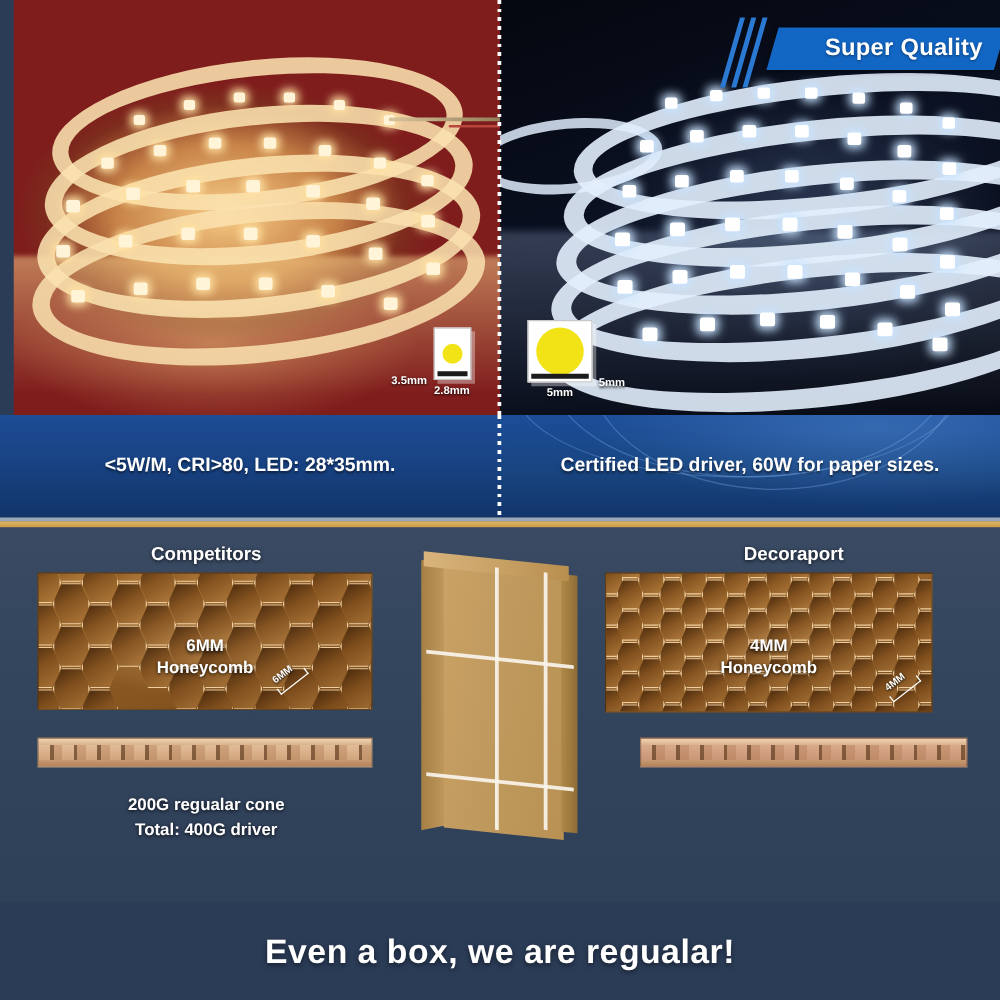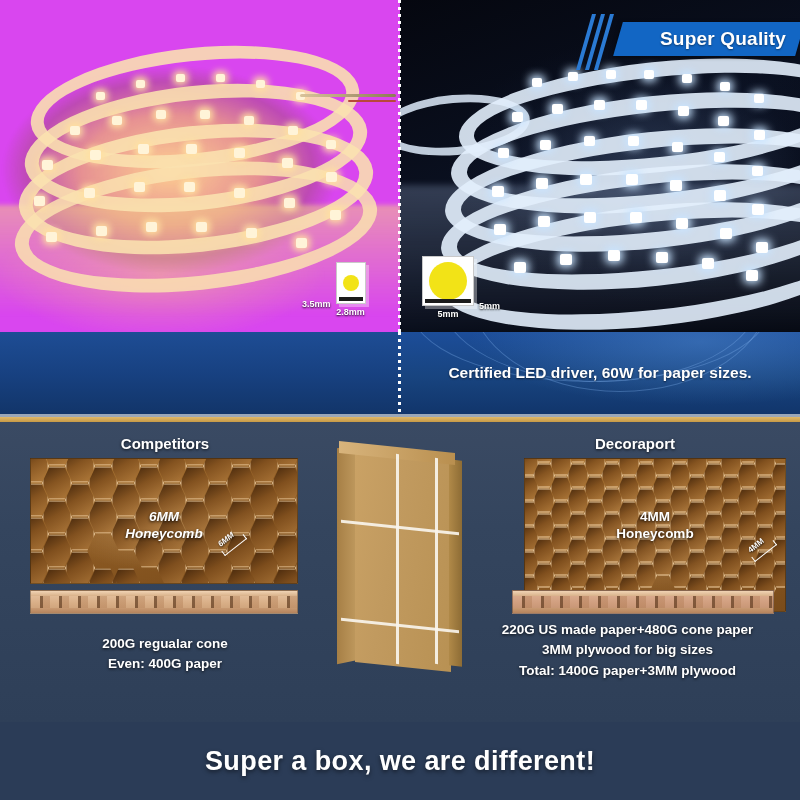--- a/index.html
+++ b/index.html
@@ -9,21 +9,21 @@
   #page{
     position:relative;
     width:800px;height:800px;
     overflow:hidden;
     background:#2b3c57;
   }
 
   
   .photo-row{position:absolute;left:0;top:0;width:800px;height:332px;}
   .photo{position:absolute;top:0;width:400px;height:332px;overflow:hidden;}
-  .photo.left{left:0;background:#d946ef;}
+  .photo.left{left:11px;background:#7f1d1d;}
   .photo.right{left:400px;background:#03050c;}
 
   
   .warm-glow{
     position:absolute;left:-30px;top:20px;width:460px;height:320px;
     background:
       radial-gradient(ellipse 210px 130px at 200px 150px, rgba(255,214,140,.95) 0%, rgba(238,186,96,.65) 42%, rgba(120,85,30,.28) 68%, rgba(0,0,0,0) 80%),
       radial-gradient(ellipse 230px 90px at 190px 255px, rgba(255,206,128,.45) 0%, rgba(0,0,0,0) 72%);
     filter:blur(1px);
   }
@@ -400,20 +400,21 @@
         </div>
         <span class="dim-label dim-right">5mm</span>
       </div>
     </div>
   </div>
 
   <div class="v-dots"></div>
 
   <div class="spec-bar">
     <div class="spec left">
+      <div class="spec-line">&lt;5W/M, CRI&gt;80, LED: 28*35mm.</div>
     </div>
     <div class="spec right">
       <div class="swirl">
         <i style="left:40px;top:-120px;width:320px;height:170px;"></i>
         <i style="left:70px;top:-140px;width:300px;height:200px;"></i>
         <i style="left:10px;top:-100px;width:360px;height:150px;"></i>
       </div>
       <div class="spec-line">Certified LED driver, 60W for paper sizes.</div>
     </div>
   </div>
@@ -422,21 +423,21 @@
   <div class="divider">
     <div class="d1"></div>
       <div class="d2"></div>
   </div>
 
   <div class="box-section">
 
     <div class="col-title" style="left:0;top:13px;width:330px;text-align:center;">Competitors</div>
     <div class="col-title" style="left:470px;top:13px;width:330px;text-align:center;">Decoraport</div>
 
-    <div class="honeycomb" style="left:30px;top:36px;width:268px;height:126px;font-style:italic;">
+    <div class="honeycomb" style="left:30px;top:36px;width:268px;height:110px;">
       <div class="hc-cells">
         <div class="hc" style="left:-12px;top:-10px;width:30px;height:34px;"></div>
         <div class="hc" style="left:11px;top:-27px;width:30px;height:34px;"></div>
         <div class="hc" style="left:11px;top:7px;width:30px;height:34px;"></div>
         <div class="hc" style="left:34px;top:-10px;width:30px;height:34px;"></div>
         <div class="hc" style="left:34px;top:24px;width:30px;height:34px;"></div>
         <div class="hc" style="left:57px;top:-27px;width:30px;height:34px;"></div>
         <div class="hc" style="left:57px;top:7px;width:30px;height:34px;"></div>
         <div class="hc" style="left:57px;top:41px;width:30px;height:34px;"></div>
         <div class="hc" style="left:80px;top:-10px;width:30px;height:34px;"></div>
@@ -488,21 +489,21 @@
         <div class="hc" style="left:264px;top:58px;width:30px;height:34px;"></div>
         <div class="hc" style="left:264px;top:92px;width:30px;height:34px;"></div>
       </div>
       <div class="hc-label" style="top:50px;">
         <span>6MM</span><br>
         <span>Honeycomb</span>
       </div>
       <div class="hc-mini" style="left:186px;top:76px;">6MM</div>
     </div>
 
-    <div class="honeycomb" style="left:524px;top:36px;width:262px;height:154px;padding-left:32px;">
+    <div class="honeycomb" style="left:484px;top:36px;width:262px;height:112px;padding-left:32px;">
       <div class="hc-cells">
         <div class="hc" style="left:-8px;top:-8px;width:22px;height:25px;"></div>
         <div class="hc" style="left:8px;top:-21px;width:22px;height:25px;"></div>
         <div class="hc" style="left:8px;top:4px;width:22px;height:25px;"></div>
         <div class="hc" style="left:25px;top:-8px;width:22px;height:25px;"></div>
         <div class="hc" style="left:25px;top:17px;width:22px;height:25px;"></div>
         <div class="hc" style="left:42px;top:4px;width:22px;height:25px;"></div>
         <div class="hc" style="left:42px;top:29px;width:22px;height:25px;"></div>
         <div class="hc" style="left:42px;top:-21px;width:22px;height:25px;"></div>
         <div class="hc" style="left:59px;top:-8px;width:22px;height:25px;"></div>
@@ -605,37 +606,32 @@
         <div class="base"></div>
     </div>
     <div class="corr" style="left:512px;top:168px;width:262px;height:24px;background:linear-gradient(180deg,#e0b296 0%,#cf9d7d 58%,#c08f6e 100%);">
       <div class="flutes"></div>
         <div class="lip"></div>
         <div class="base"></div>
     </div>
 
     <div class="caption" style="left:0;top:212px;width:330px;">
       <div>200G regualar cone</div>
-      <div>Even: 400G paper</div>
-    </div>
-    <div class="caption" style="left:455px;top:198px;width:345px;">
-      <div>220G US made paper+480G cone paper</div>
-      <div>3MM plywood for big sizes</div>
-      <div>Total: 1400G paper+3MM plywood</div>
+      <div>Total: 400G driver</div>
     </div>
   </div>
 
   <div class="carton">
     <div class="side"></div>
     <div class="face"></div>
     <div class="edge"></div>
     <div class="top"></div>
     <div class="strap h" style="left:8px;top:82px;width:118px;transform:skewY(6deg);"></div>
     <div class="strap h" style="left:8px;top:180px;width:118px;transform:skewY(6deg);"></div>
     <div class="strap v" style="left:63px;top:10px;height:210px;transform:skewY(6deg);"></div>
     <div class="strap v" style="left:102px;top:14px;height:206px;transform:skewY(6deg);"></div>
   </div>
 
   <div class="bottom-banner">
-    <div class="txt">Super a box, we are different!</div>
+    <div class="txt">Even a box, we are regualar!</div>
   </div>
 
 </div>
 
 </body></html>

